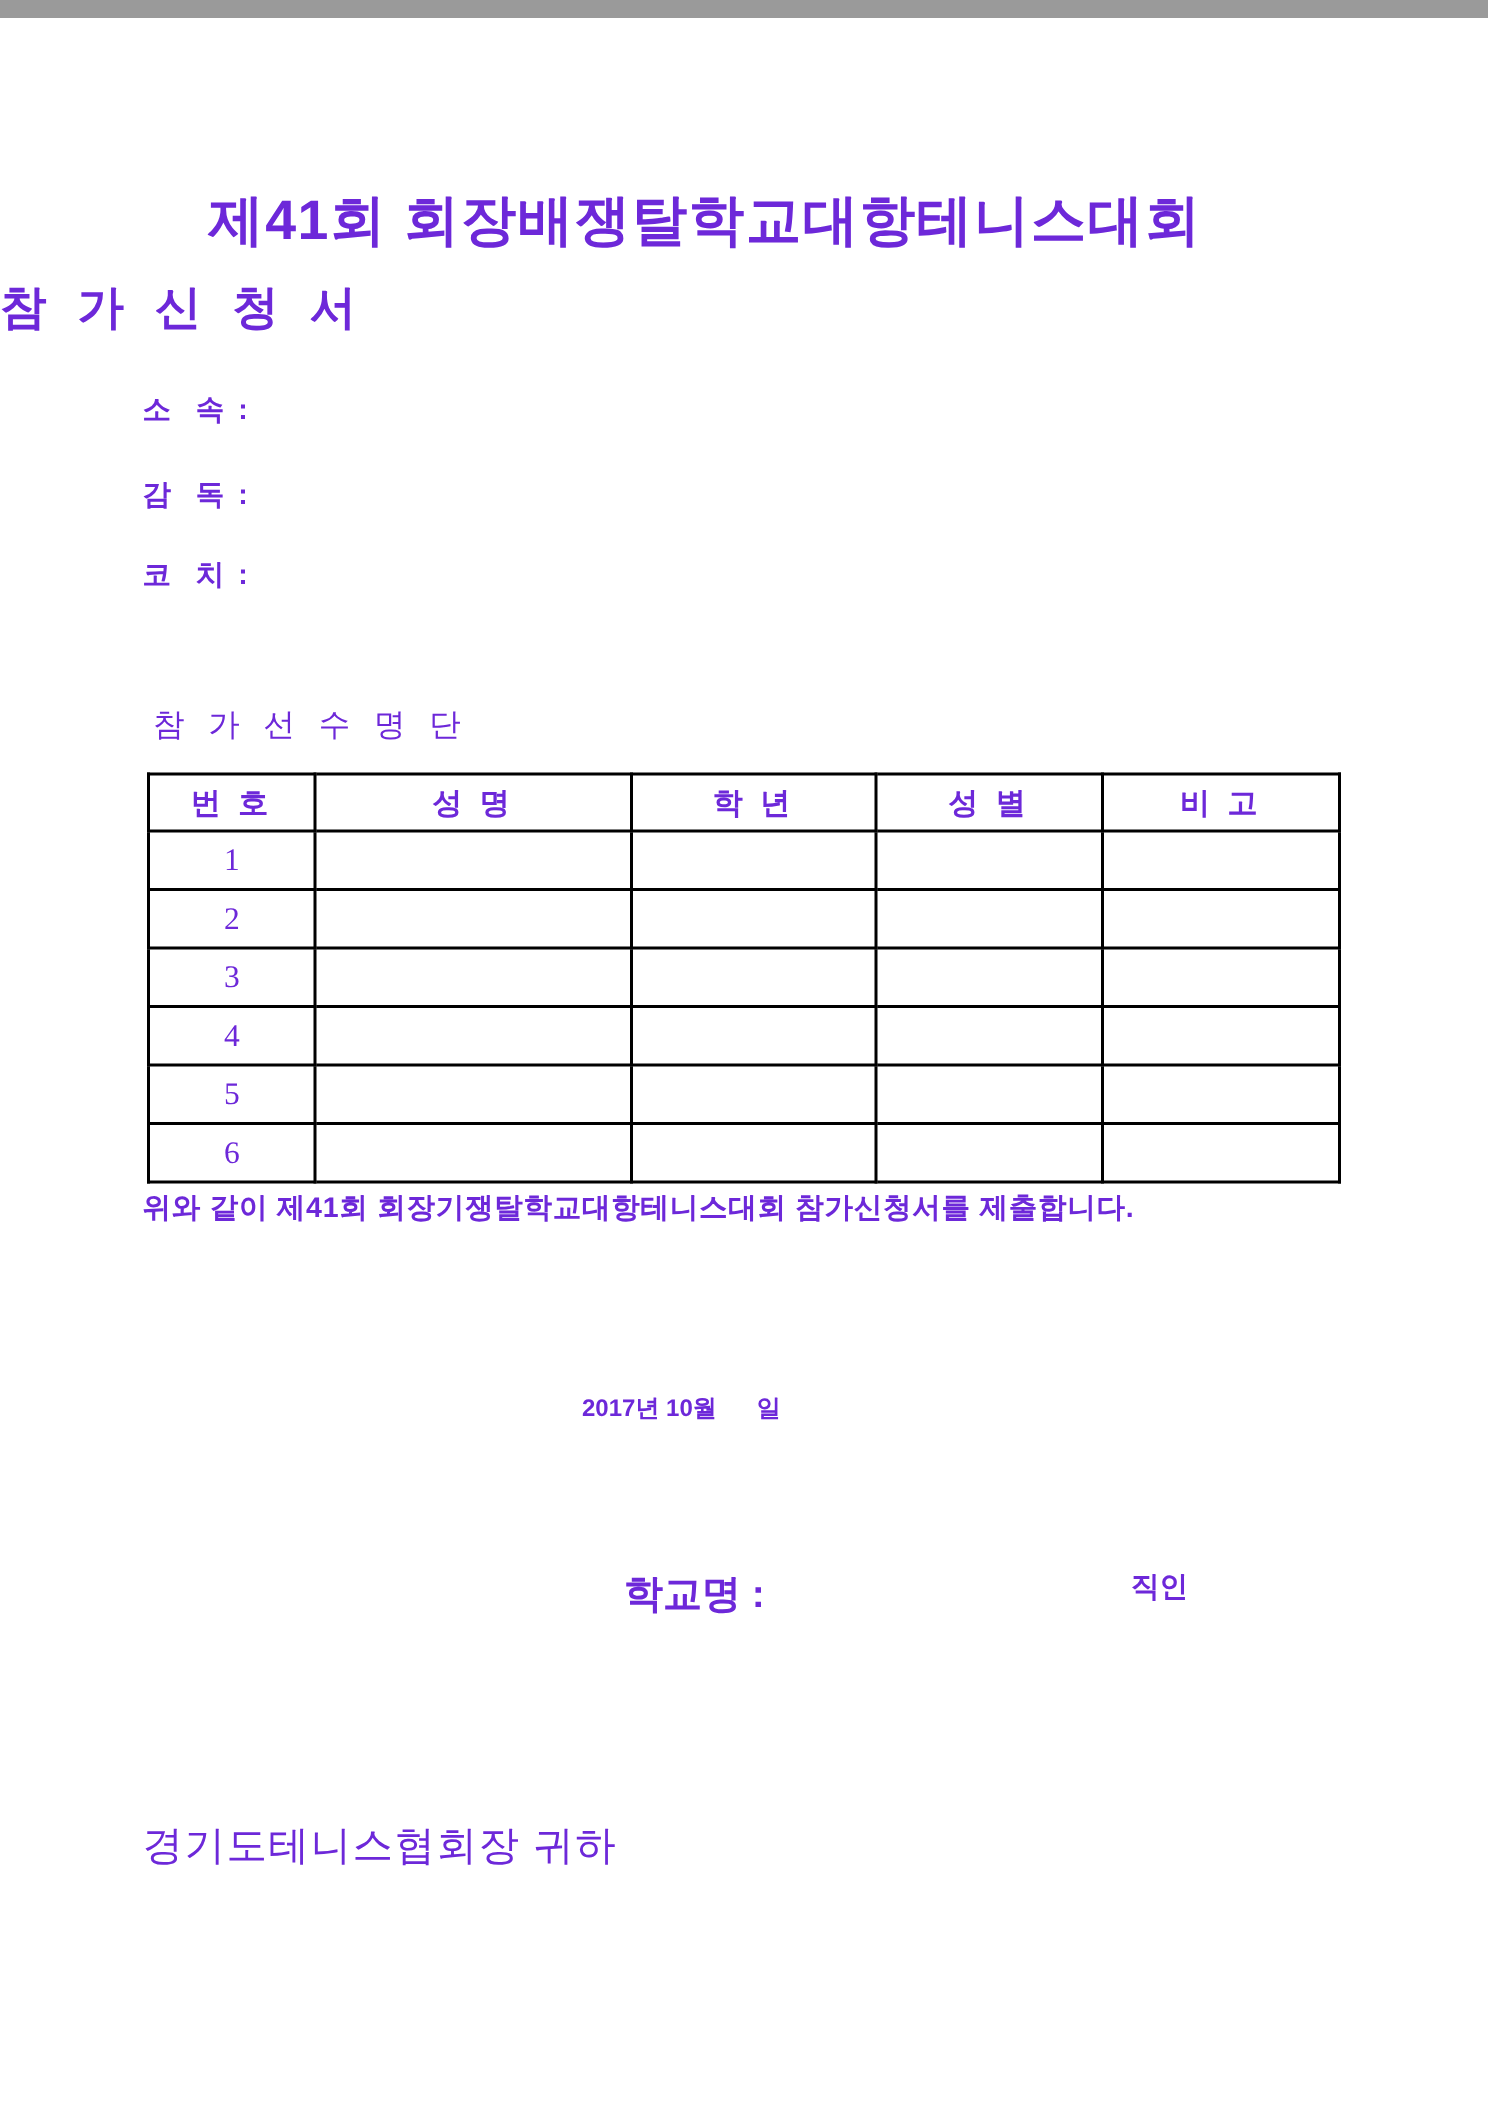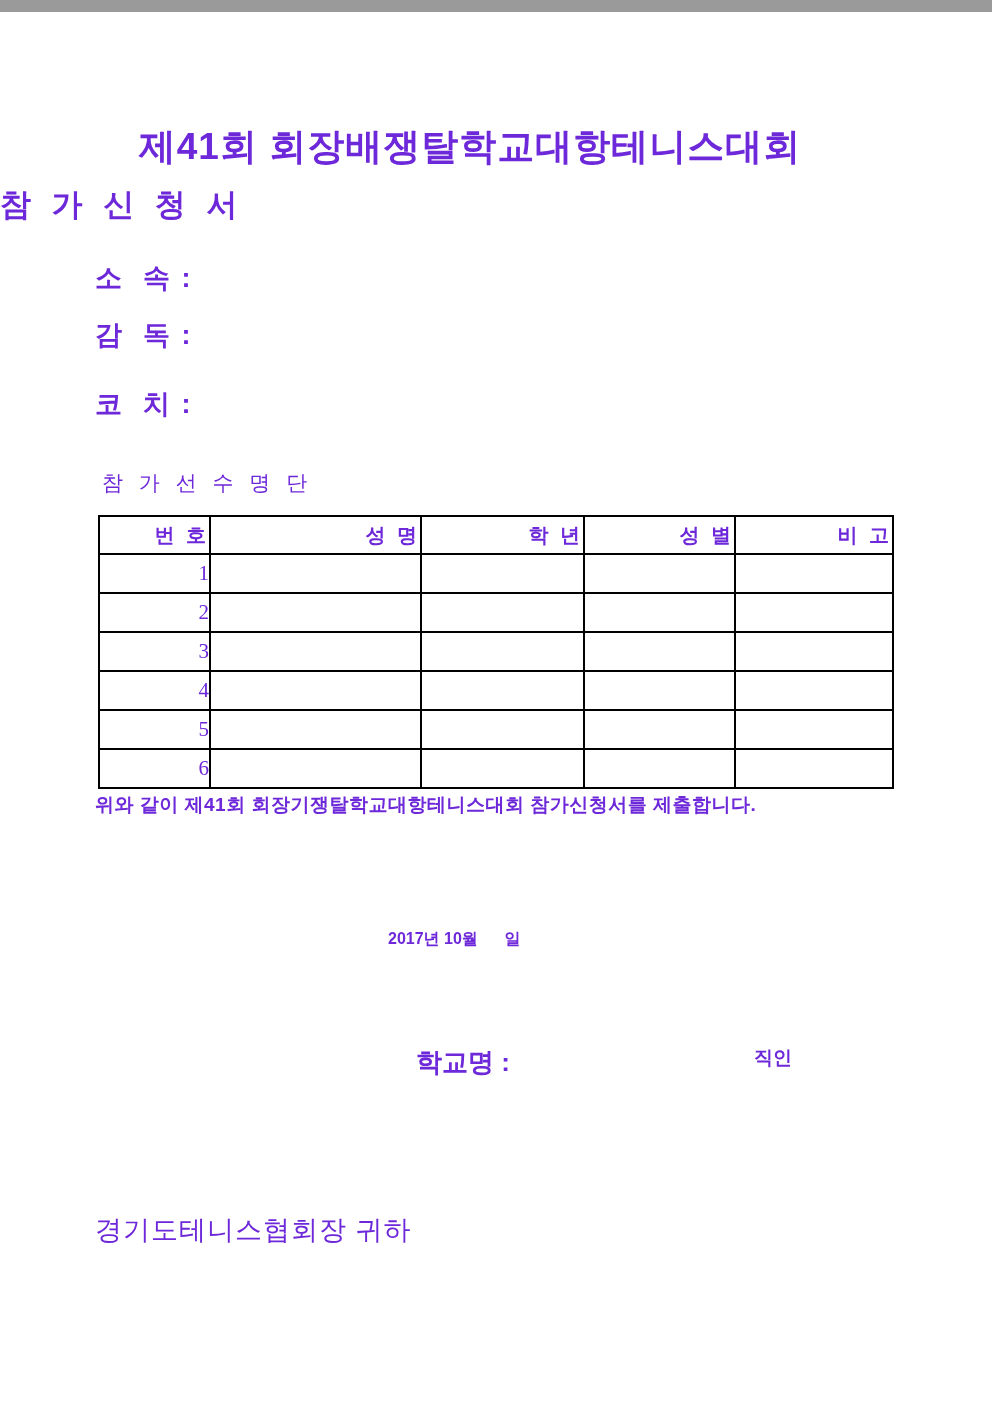--- a/index.html
+++ b/index.html
@@ -31,28 +31,28 @@
     left: 0;
     width: 940px;
     font-size: 31px;
     font-weight: bold;
     letter-spacing: 6px;
     white-space: pre;
   }
   .field-label {
     position: absolute;
     left: 95px;
-    font-size: 27px;
+    font-size: 19px;
     font-weight: bold;
     letter-spacing: 2px;
     white-space: pre;
   }
   .field-affiliation { top: 248px; }
   .field-manager    { top: 305px; }
-  .field-coach      { top: 374px; text-align: right; }
+  .field-coach      { top: 358px; text-align: right; }
   .roster-title {
     position: absolute;
     top: 457px;
     left: 102px;
     width: 794px;
     text-align: left;
     font-size: 21px;
     font-weight: normal;
     letter-spacing: 5px;
     white-space: pre;
@@ -60,21 +60,21 @@
   table.roster {
     position: absolute;
     top: 503px;
     left: 98px;
     width: 794px;
     border-collapse: collapse;
     table-layout: fixed;
   }
   table.roster th, table.roster td {
     border: 2px solid #000000;
-    text-align: right;
+    text-align: center;
     vertical-align: middle;
     padding: 0;
   }
   table.roster th {
     height: 38px;
     font-size: 20px;
     font-weight: bold;
     letter-spacing: 3px;
     white-space: pre;
   }

